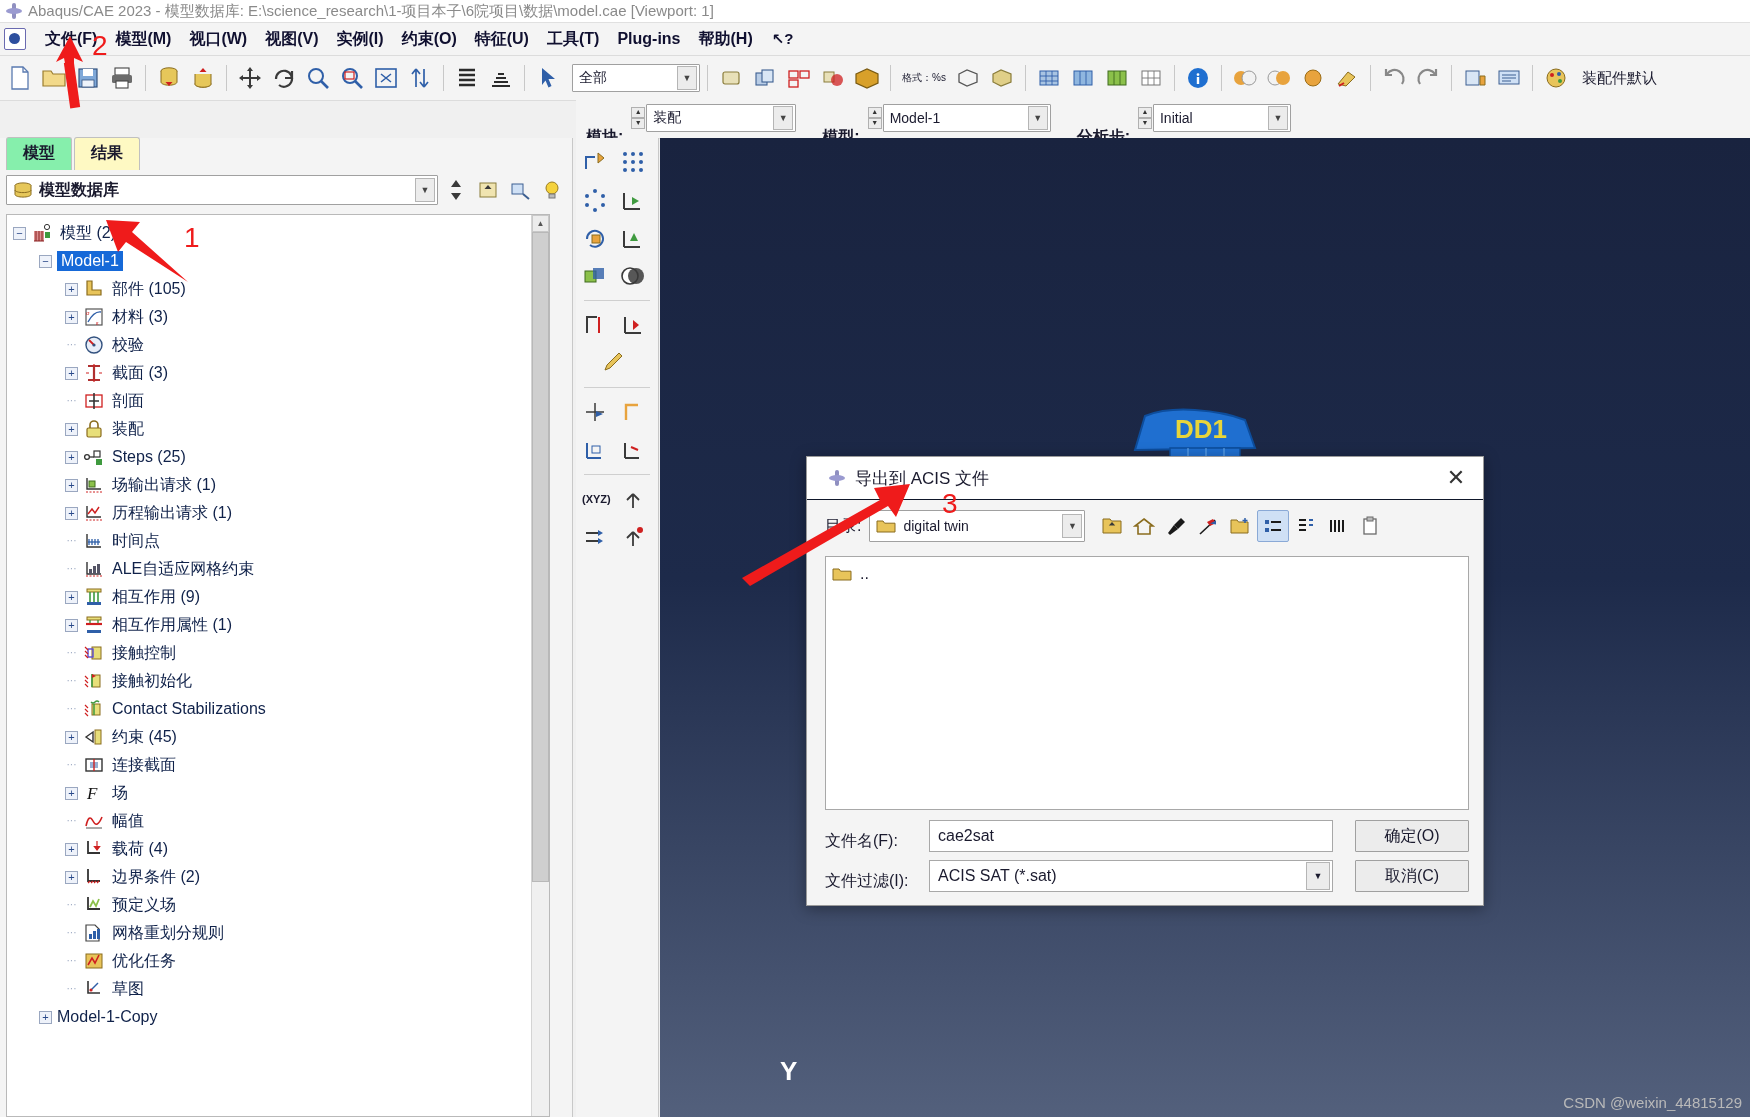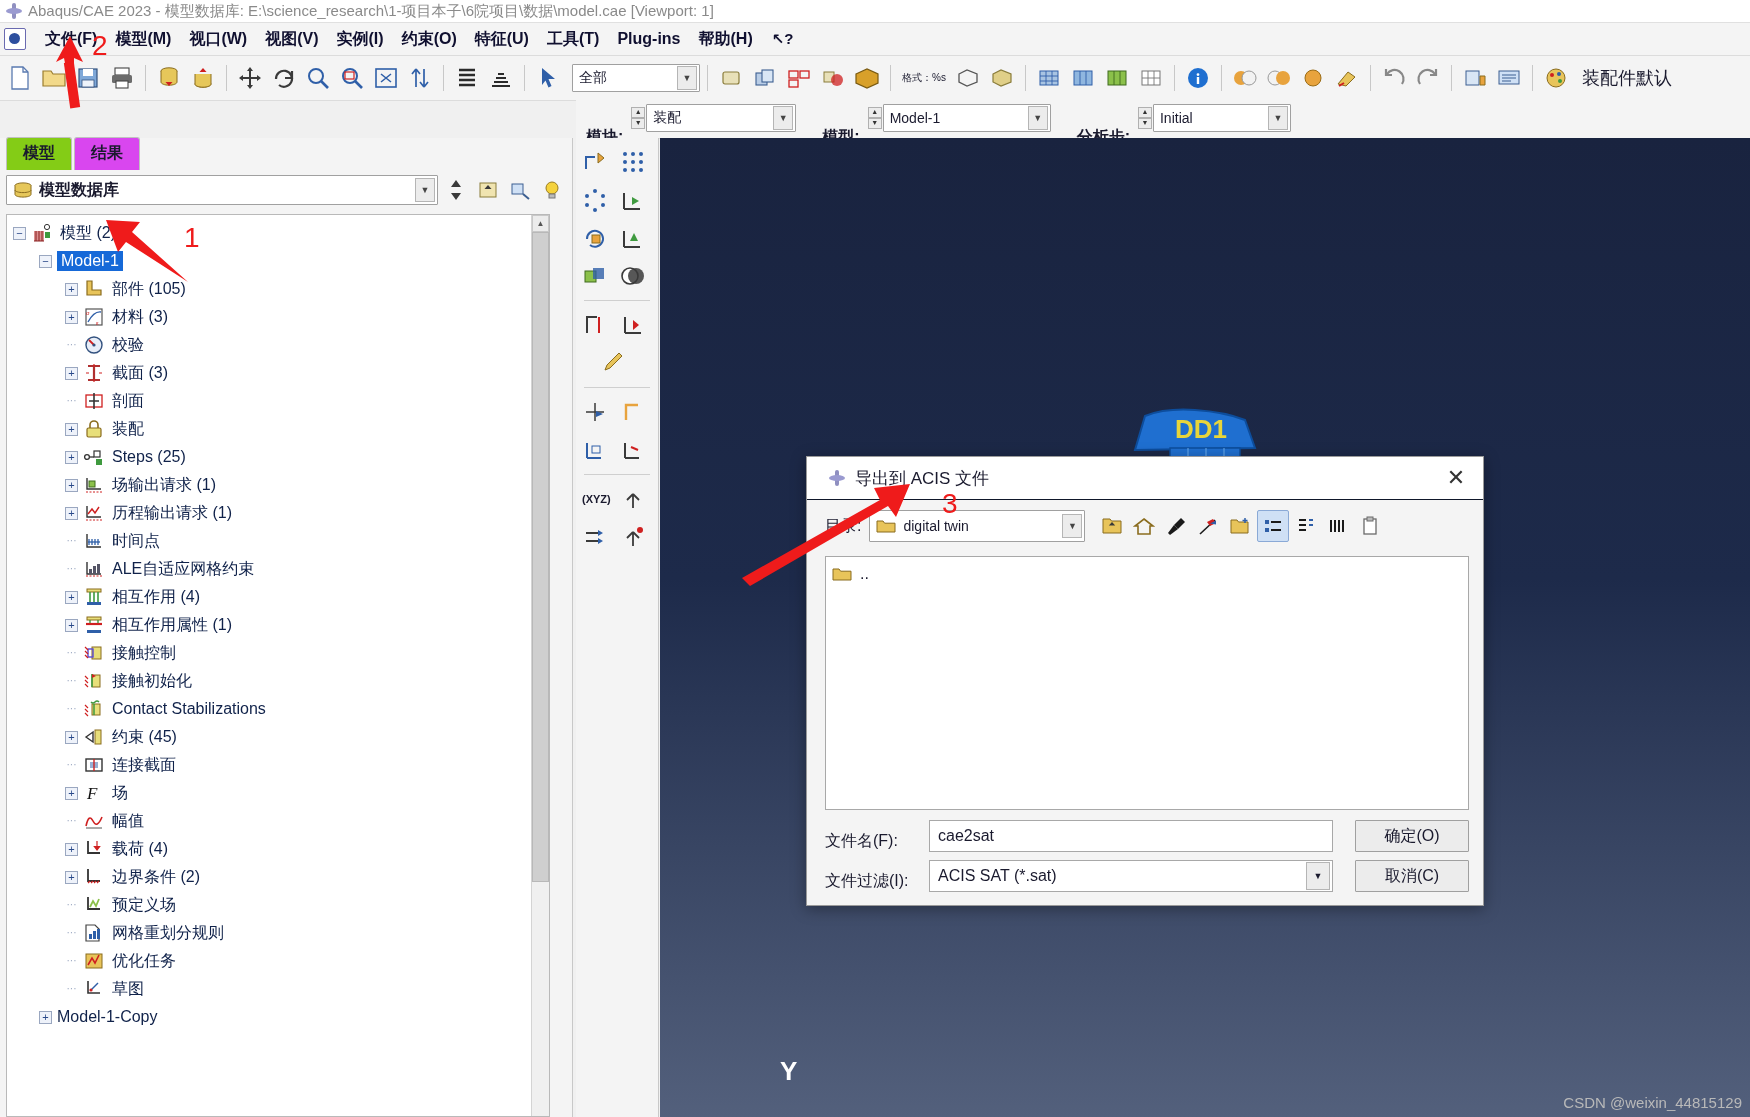--- a/index.html
+++ b/index.html
@@ -84,24 +84,24 @@
   .ctx-label{font-size:16px;font-weight:bold;margin-right:8px;white-space:nowrap;margin-top:39px;}
 
   
   .leftpanel{
     position:absolute;left:0;top:138px;width:572px;bottom:0;background:#f4f4f4;
     border-right:1px solid #c8c8c8;
   }
   .tabs{height:32px;display:flex;align-items:flex-end;padding-left:6px;background:#f4f4f4;}
   .tab{
     padding:5px 16px 6px 16px;font-size:16px;font-weight:bold;
-    border:1px solid #c0c0c0;border-bottom:none;background:#d946ef;
+    border:1px solid #c0c0c0;border-bottom:none;background:#fef9c3;
     border-radius:3px 3px 0 0;margin-right:2px;
   }
-  .tab.active{background:#84cc16;}
+  .tab.active{background:#86efac;}
   .treehdr{
     height:32px;margin:4px 6px 0 6px;display:flex;align-items:center;gap:4px;
   }
   .treehdr .combo{flex:1;height:28px;}
   .treehdr .dbicon{width:20px;height:16px;margin-right:6px;}
   .mini-btn{
     width:28px;height:28px;display:flex;align-items:center;justify-content:center;
   }
   .treebox{
     position:absolute;left:6px;right:22px;top:76px;bottom:0;background:#ffffff;
@@ -445,21 +445,21 @@
     </div>
     <div class="tb-sep"></div>
     <div class="tb-btn">
       <svg class="tb-ico" width="26" height="24" viewBox="0 0 26 24">
           <circle cx="13" cy="12" r="9" fill="#e8c45a" stroke="#8a6c1e"></circle>
           <circle cx="9" cy="9" r="2" fill="#cf2020"></circle>
           <circle cx="16" cy="8" r="2" fill="#2f5fa8"></circle>
           <circle cx="17" cy="15" r="2" fill="#3f9a3f"></circle>
         </svg>
     </div>
-    <span style="font-size:18px;margin-left:8px;white-space:nowrap;">装配件默认</span>
+    <span style="font-size:15px;margin-left:8px;white-space:nowrap;">装配件默认</span>
   </div>
 
   <div class="ctxbar" style="position:absolute;left:576px;top:98px;right:0;">
     <div class="ctx-group" style="margin-left:6px;">
       <span class="ctx-label">模块:</span>
       <div class="spin">
           <div>▲</div>
           <div>▼</div>
         </div>
       <div class="combo" style="width:140px;">
@@ -674,21 +674,21 @@
           </div>
           <div class="tnode" style="padding-left: 58px;">
             <span class="exp">+</span>
             <span class="ico">
               <svg width="22" height="20" viewBox="0 0 22 20">
                 <rect x="4" y="2" width="14" height="3" fill="#e8df7a" stroke="#8a6c1e"></rect>
                 <rect x="4" y="15" width="14" height="3" fill="#2f5fa8"></rect>
                 <path d="M7 5v10M11 5v10M15 5v10" stroke="#3f9a3f" stroke-width="1.6"></path>
               </svg>
             </span>
-            <span class="lbl">相互作用  (4)</span>
+            <span class="lbl">相互作用  (9)</span>
           </div>
           <div class="tnode" style="padding-left: 58px;">
             <span class="exp">+</span>
             <span class="ico">
               <svg width="22" height="20" viewBox="0 0 22 20">
                 <rect x="4" y="2" width="14" height="3" fill="#e8df7a" stroke="#8a6c1e"></rect>
                 <rect x="4" y="15" width="14" height="3" fill="#2f5fa8"></rect>
                 <path d="M3 9h16" stroke="#cf2020" stroke-width="2.2"></path>
                 <path d="M7 5v3M15 5v3" stroke="#3f9a3f" stroke-width="1.4"></path>
               </svg>

